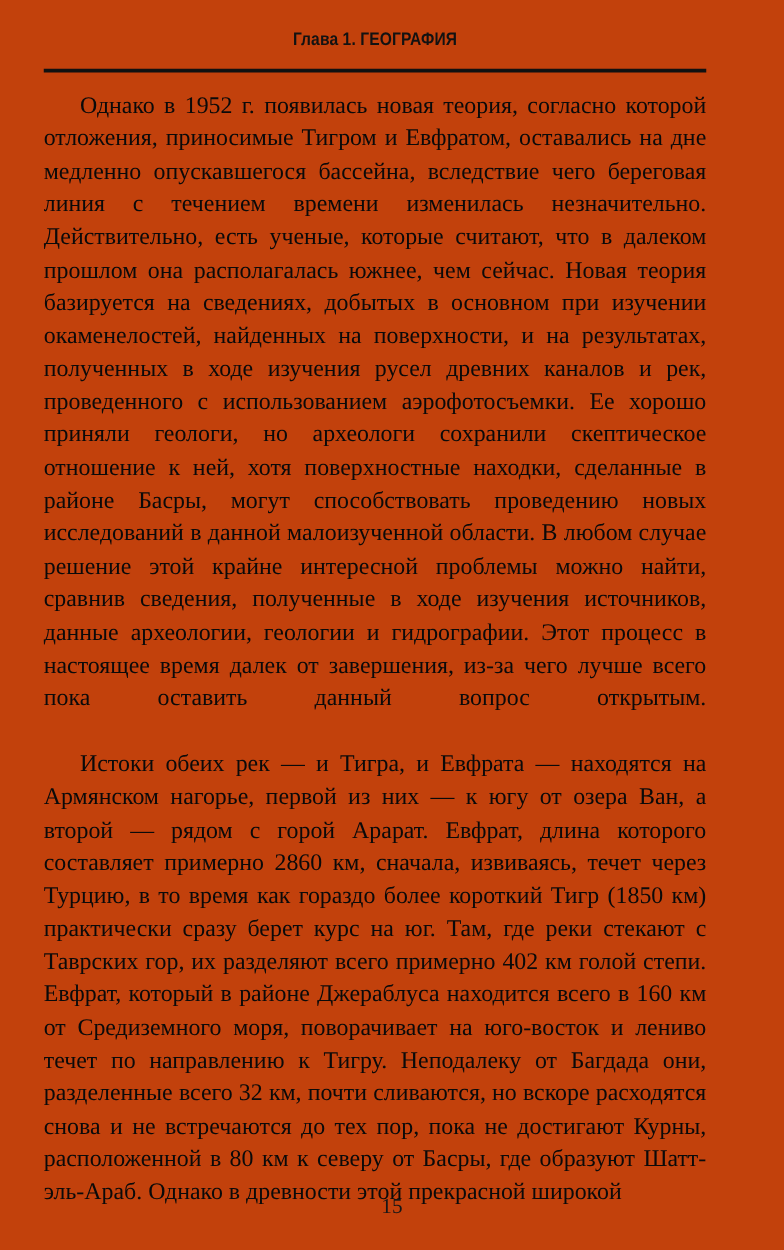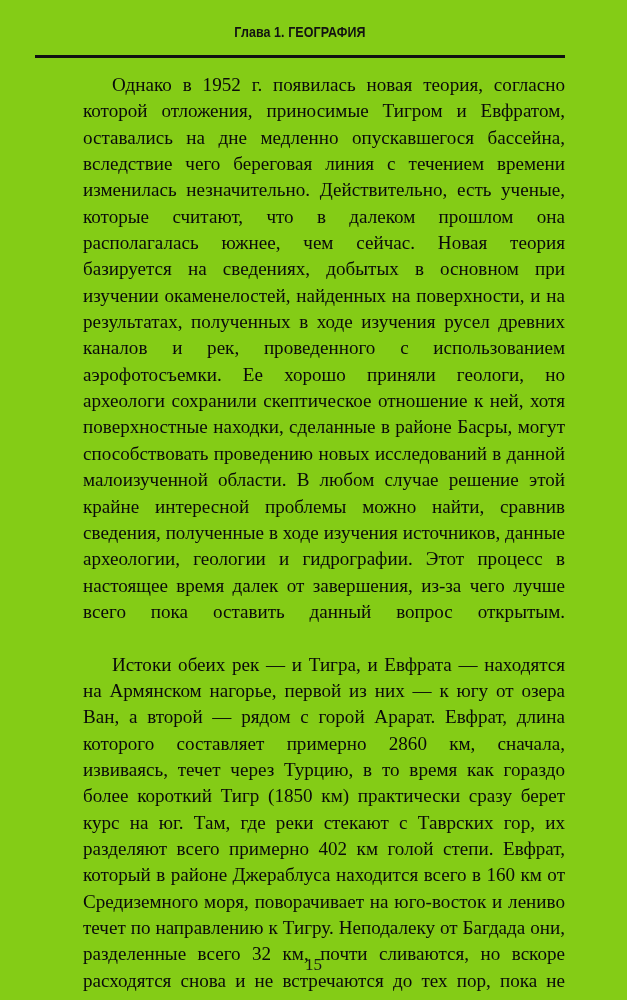--- a/index.html
+++ b/index.html
@@ -16,21 +16,21 @@
     overflow: hidden;
     position: relative;
     -webkit-font-smoothing: none;
   }
 
   .page {
     position: relative;
     width: 627px;
     height: 1000px;
     box-sizing: border-box;
-    background: #84cc16;
+    background: #c2410c;
   }
 
   
   .running-head {
     position: absolute;
     top: 24px;
     left: 35px;
     width: 530px;
     text-align: center;
     font-family: "Liberation Sans", "DejaVu Sans", sans-serif;
@@ -67,21 +67,20 @@
 
   .body-text p {
     margin: 0;
     padding: 0;
     text-indent: 0;
     hyphens: none;
   }
 
   .body-text p.indented {
     text-indent: 29px;
-    margin-left: 48px;
   }
 
   
   .body-text p::after {
     content: "";
     display: inline-block;
     width: 100%;
   }
   .body-text p.no-stretch::after {
     display: none;

